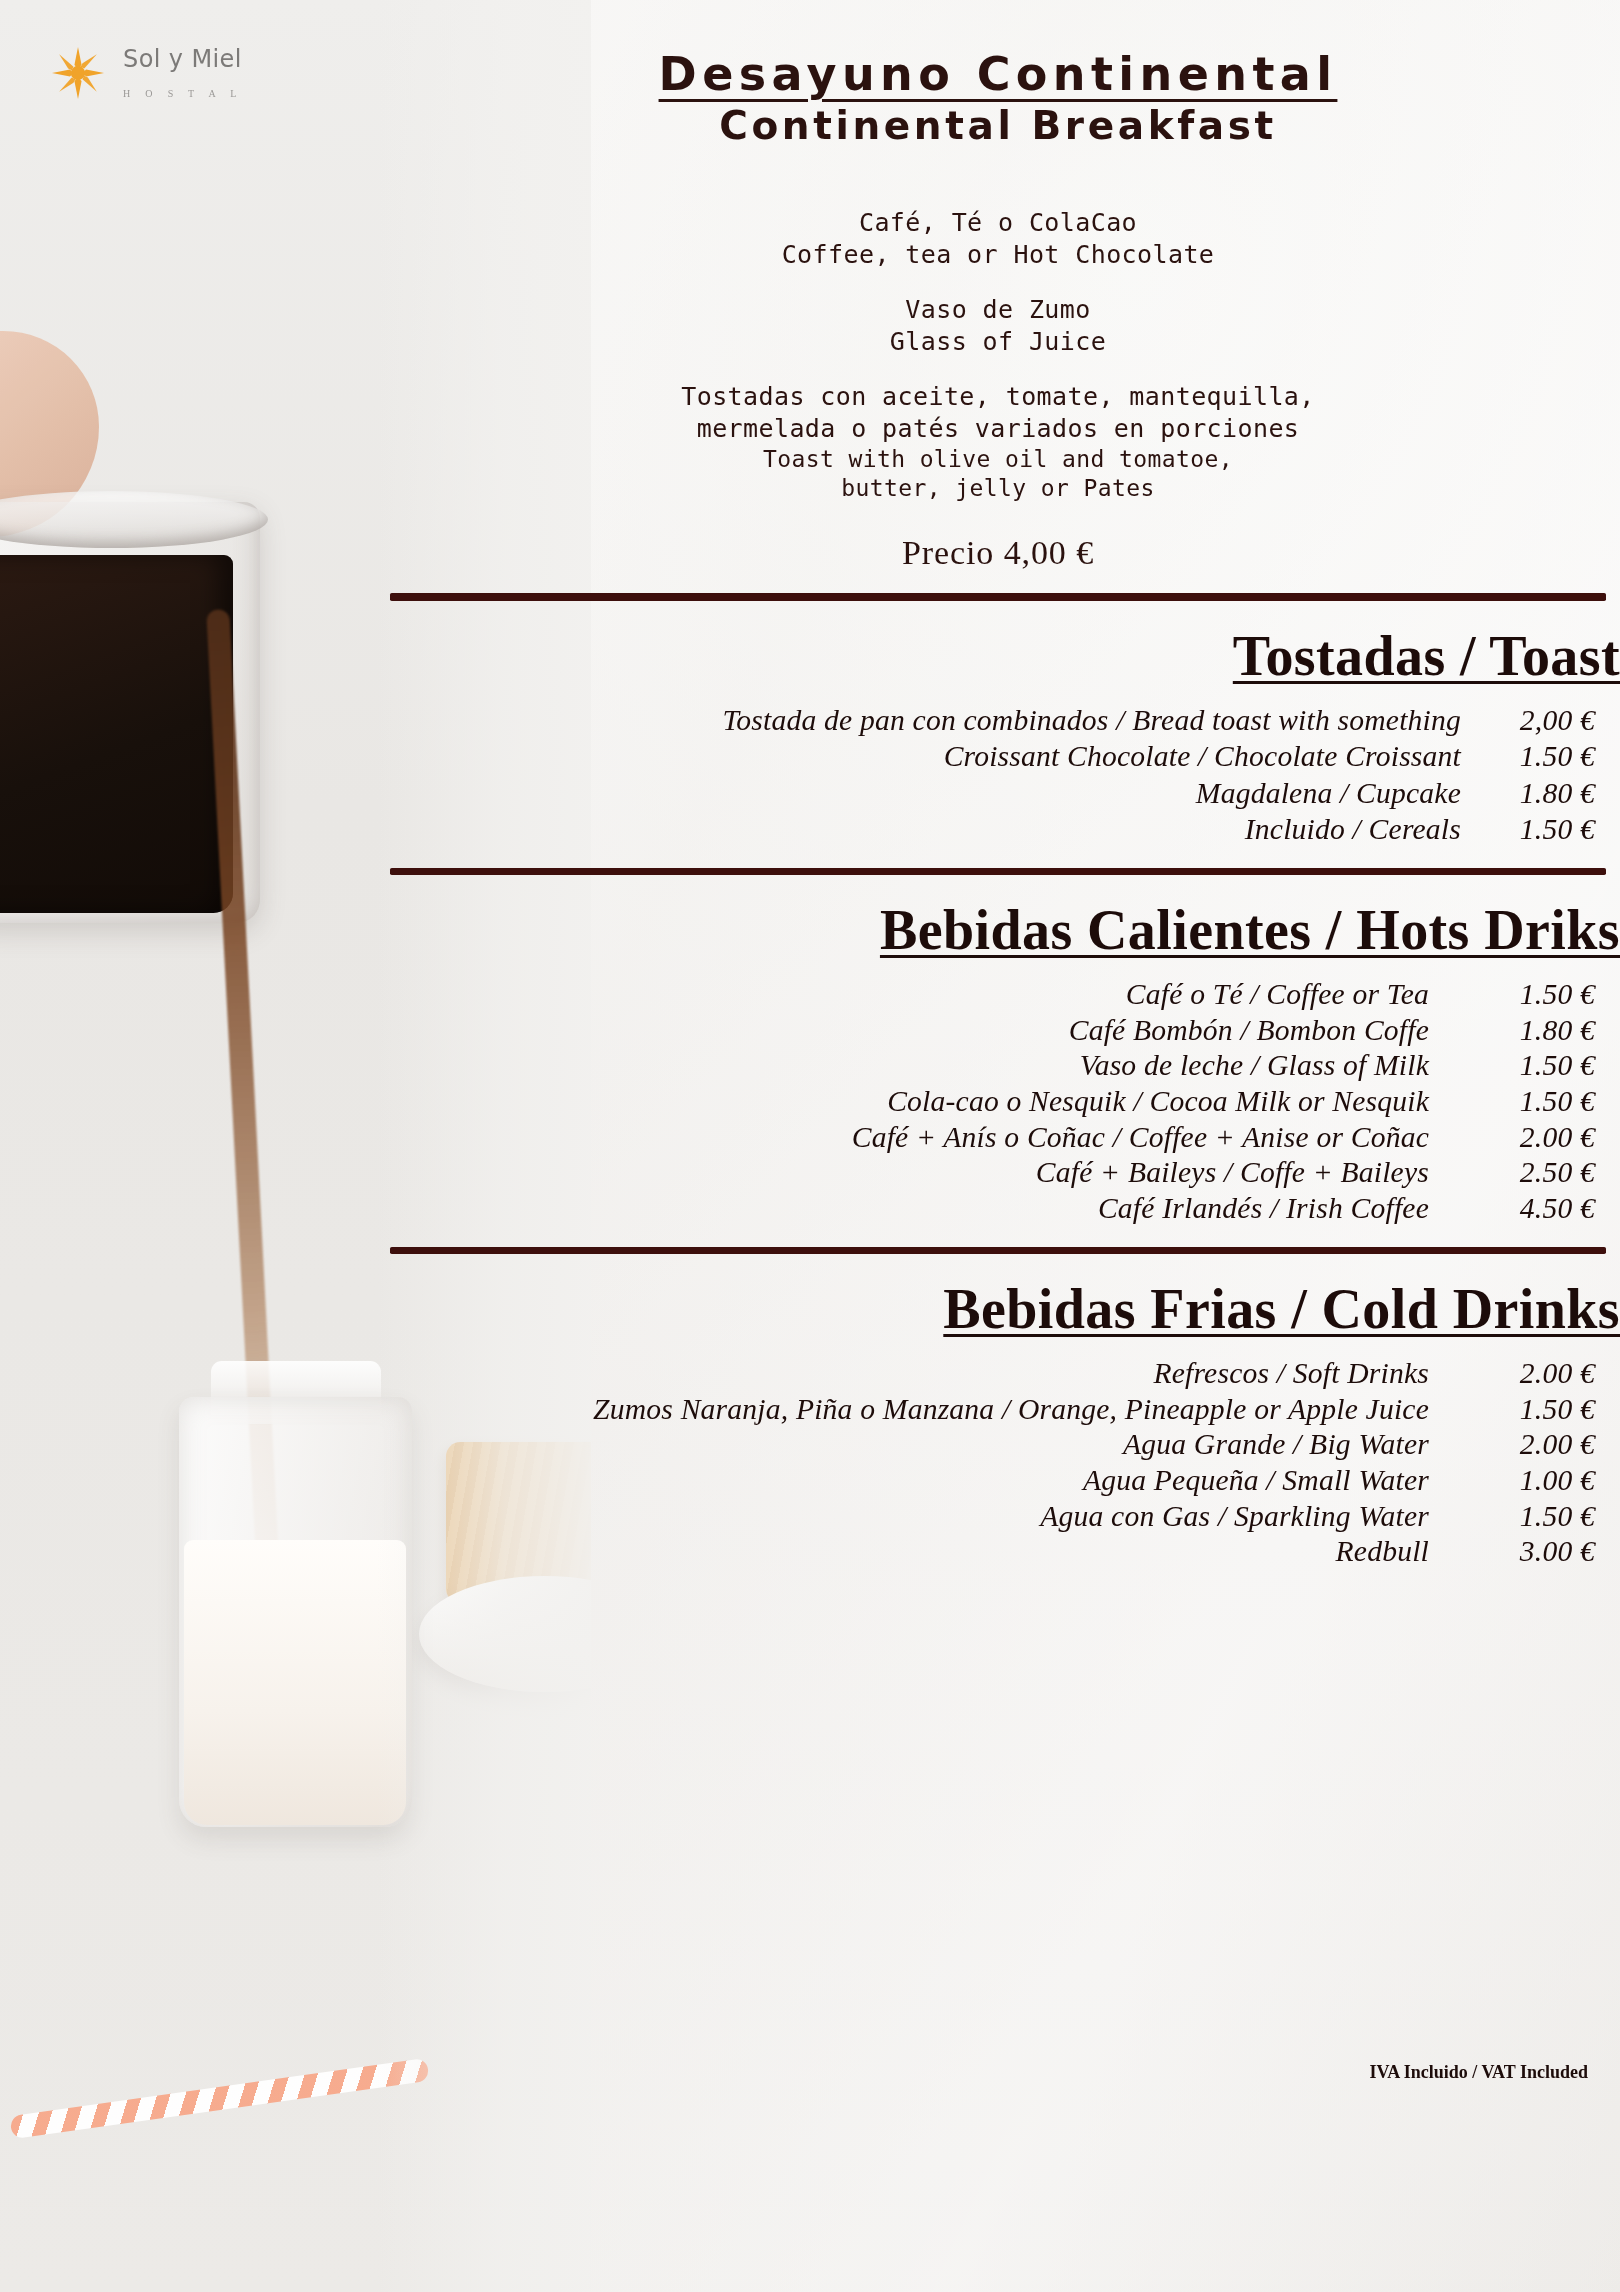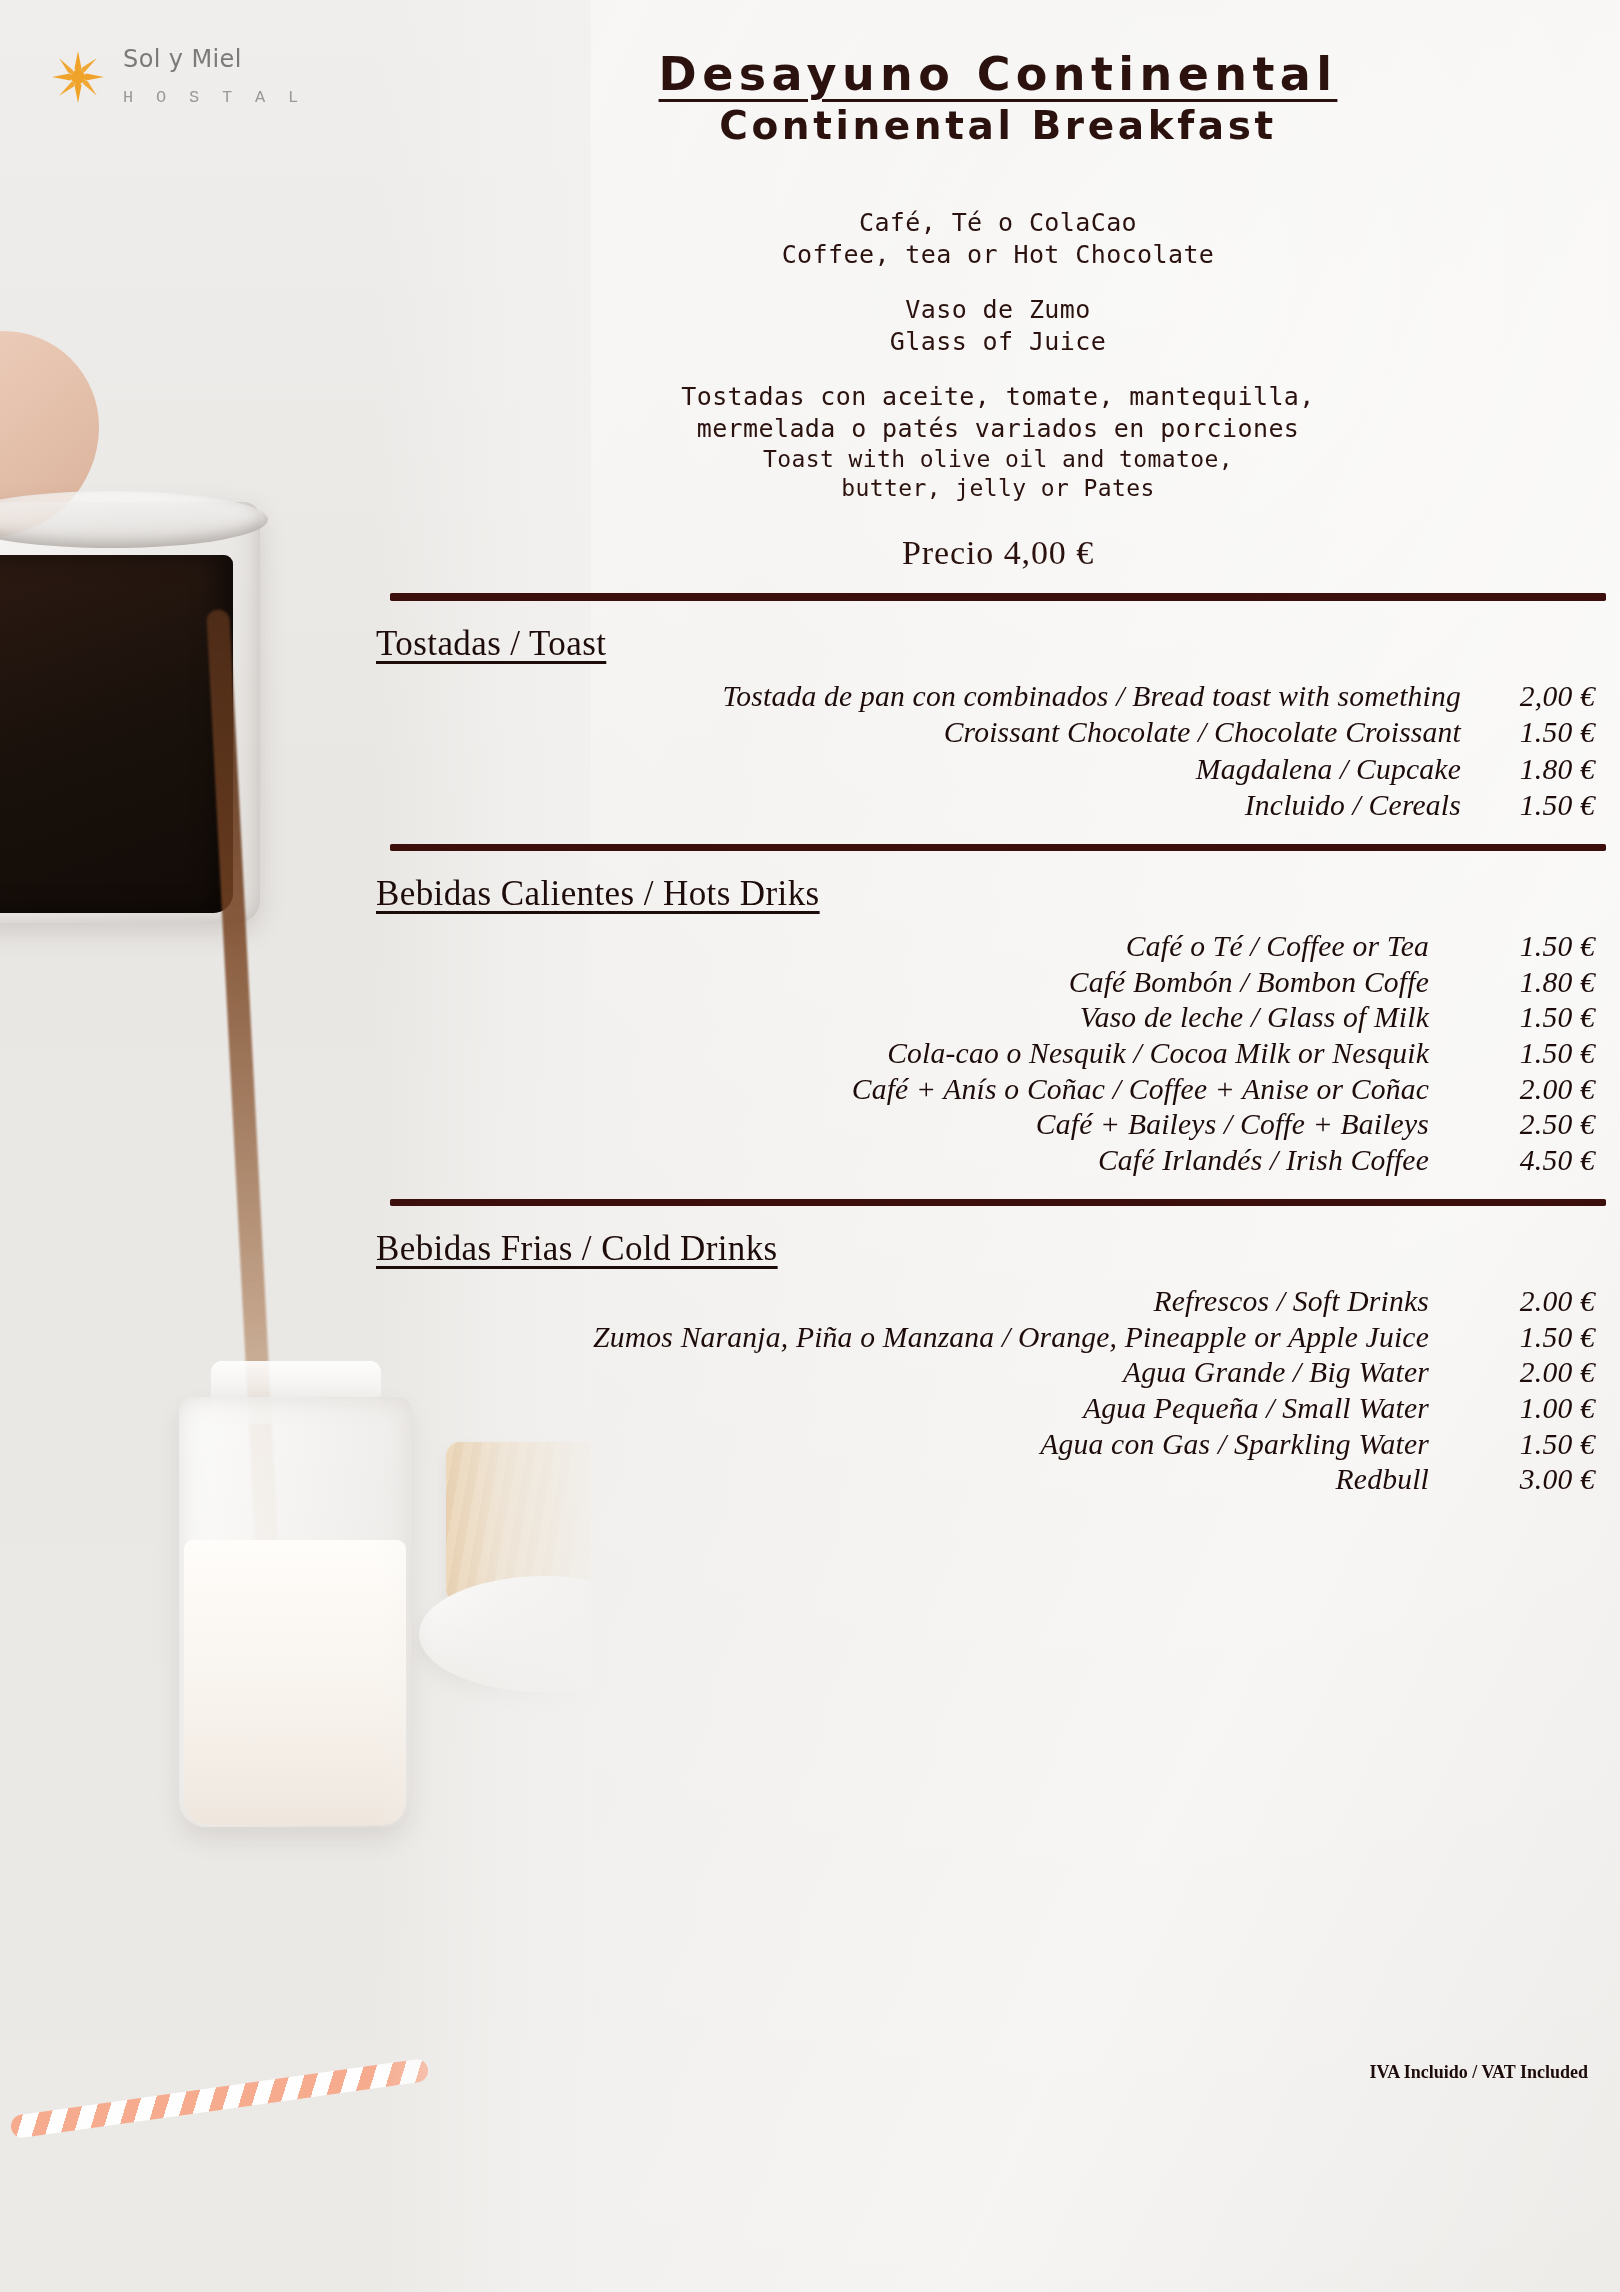--- a/index.html
+++ b/index.html
@@ -191,22 +191,22 @@
     flex-direction: column;
     line-height: 1;
   }
   .logo-name {
     font-family: "DejaVu Sans", sans-serif;
     font-size: 24px;
     color: #7c7a78;
     letter-spacing: 0.4px;
   }
   .logo-sub {
-    font-family: Liberation Mono, monospace;
-    font-size: 17px;
+    font-family: Liberation Serif, serif;
+    font-size: 10px;
     letter-spacing: 6.3px;
     color: #9b9997;
     margin-top: 18px;
   }
 
   
   .content {
     position: absolute;
     left: 376px;
     top: 0;
@@ -266,24 +266,24 @@
   }
 
   .rule {
     height: 7.2px;
     background: #3d0f0c;
     margin: 21.5px 14.3px 0 14.3px;
     border-radius: 1.8px;
   }
 
   .section-title {
-    text-align: left;
+    text-align: right;
     font-family: "Liberation Serif", serif;
-    font-size: 35px;
-    font-weight: normal;
+    font-size: 56px;
+    font-weight: bold;
     color: #1d0c0a;
     text-decoration: underline;
     text-underline-offset: 6.3px;
     text-decoration-thickness: 2.7px;
     margin: 23px 0 16px 0;
     letter-spacing: 0.4px;
   }
 
   .items {
     padding: 0 25px 0 54px;

